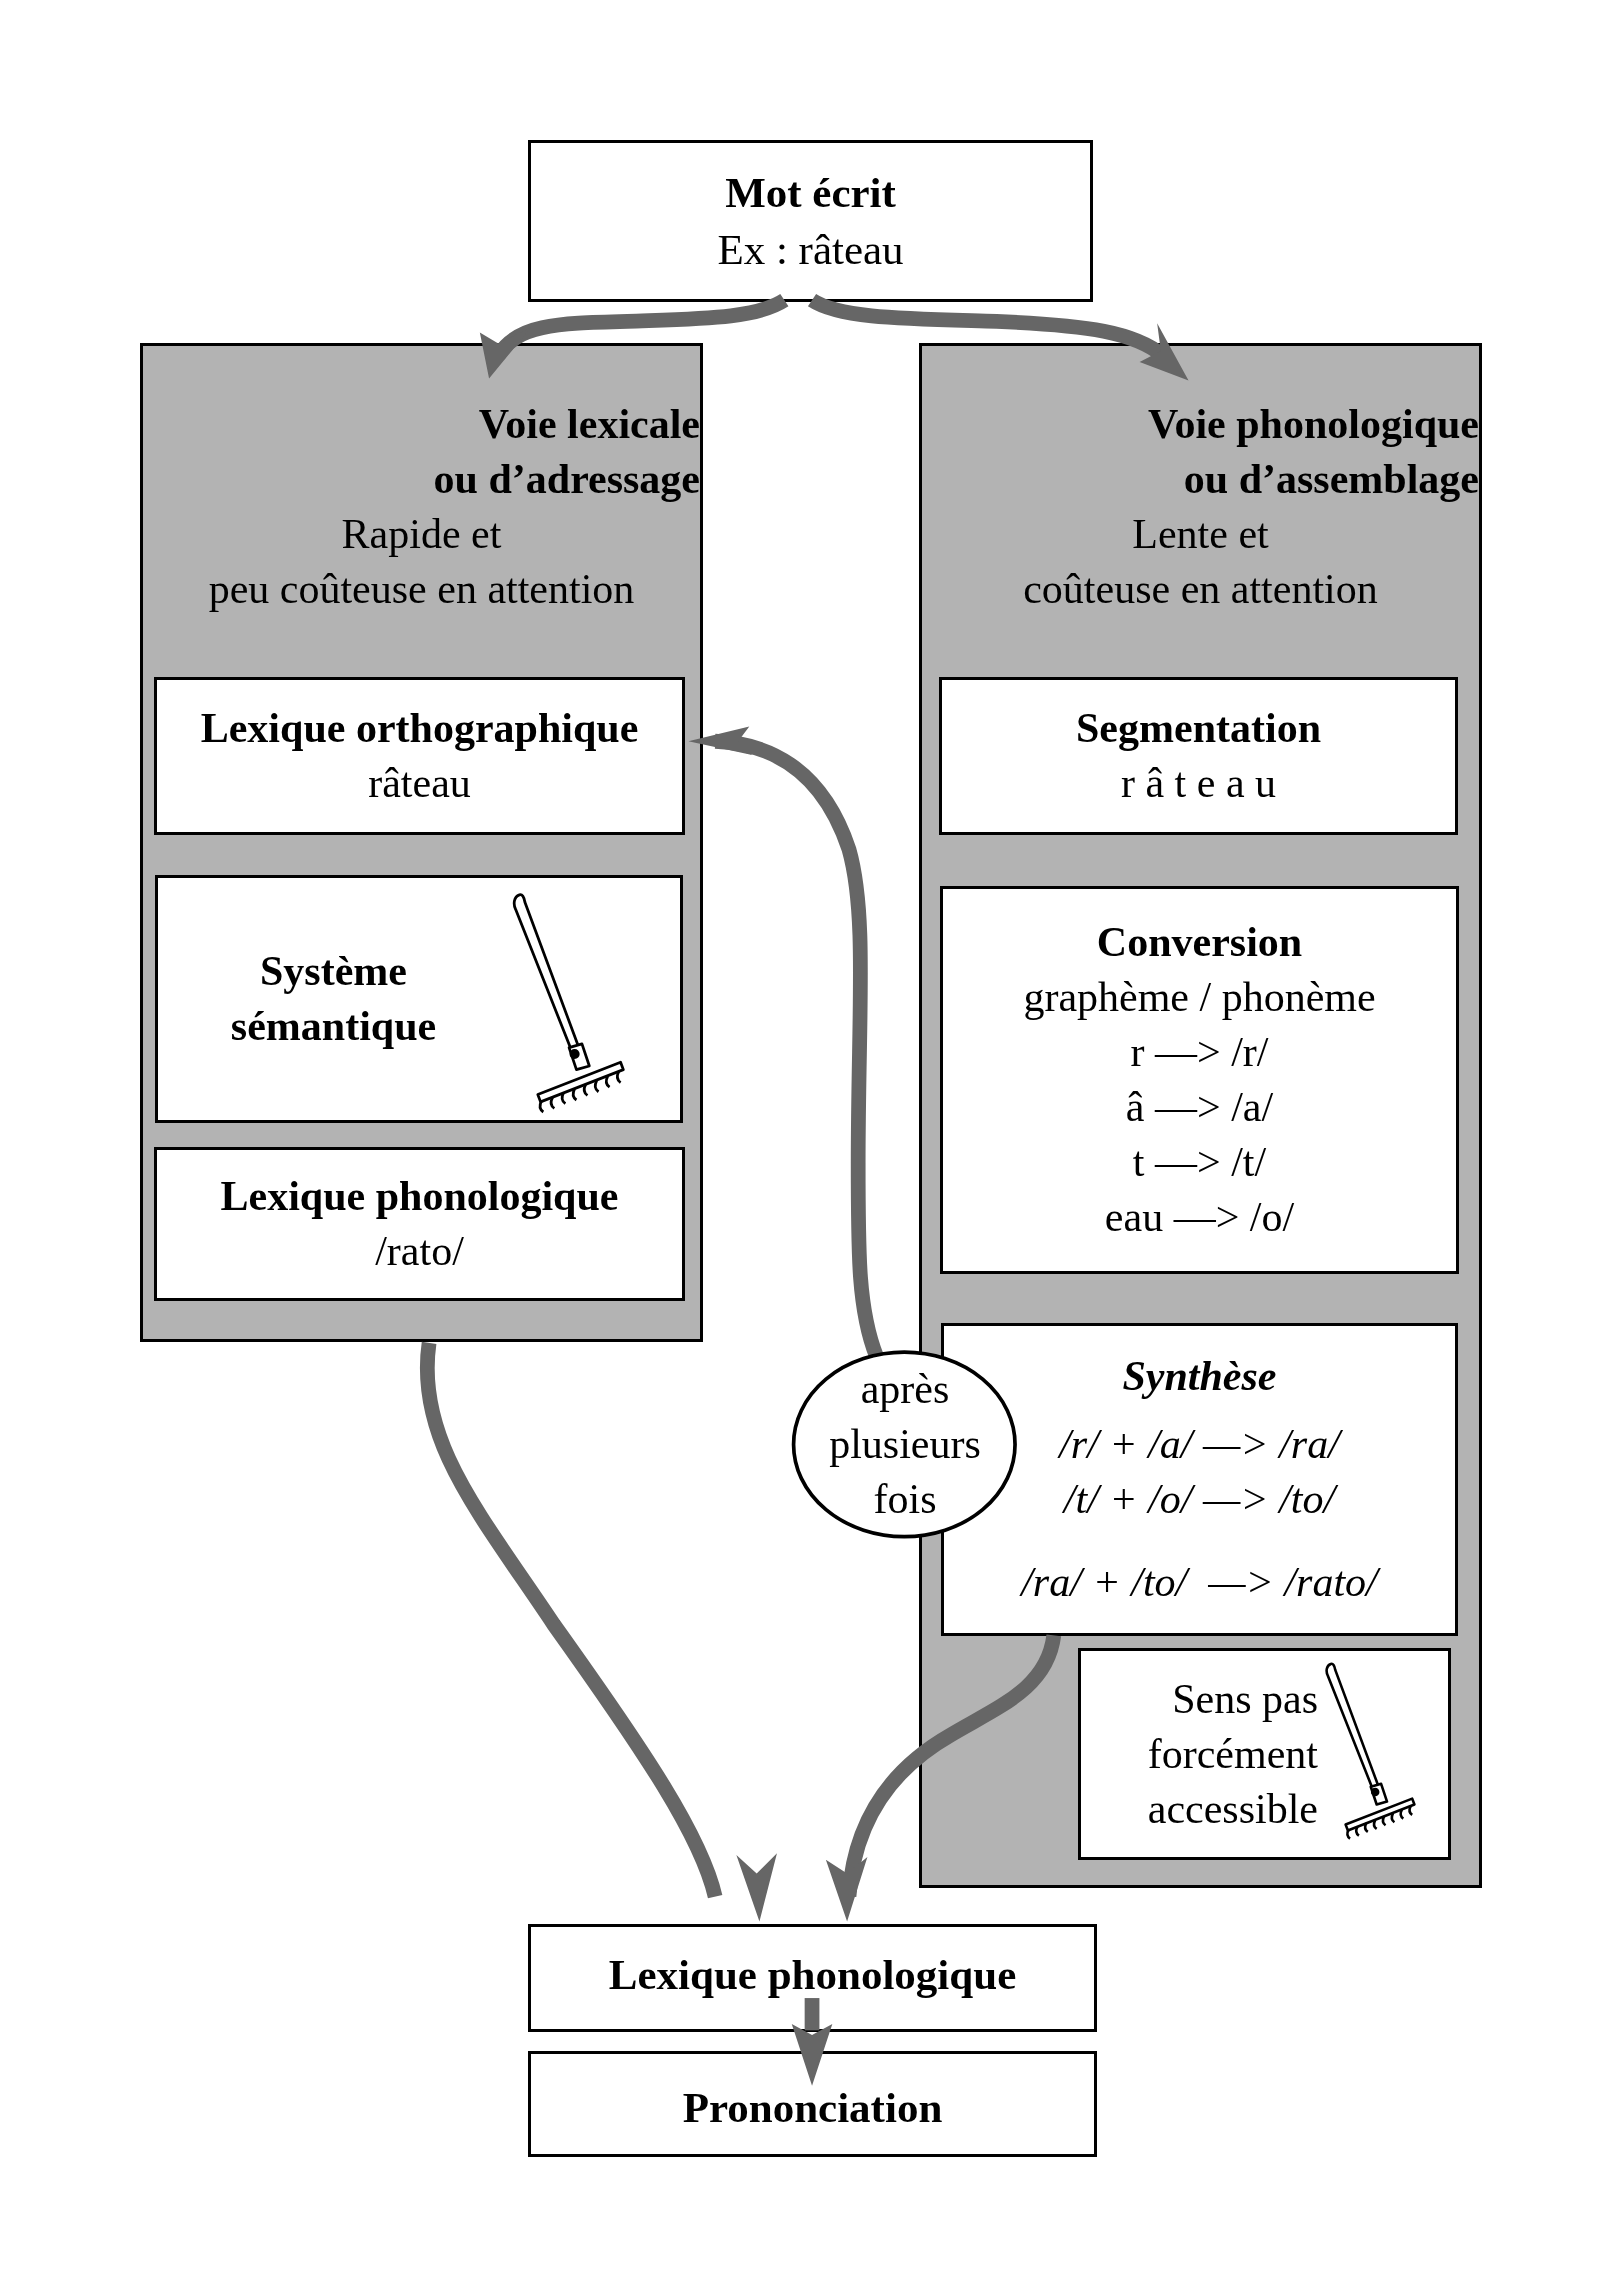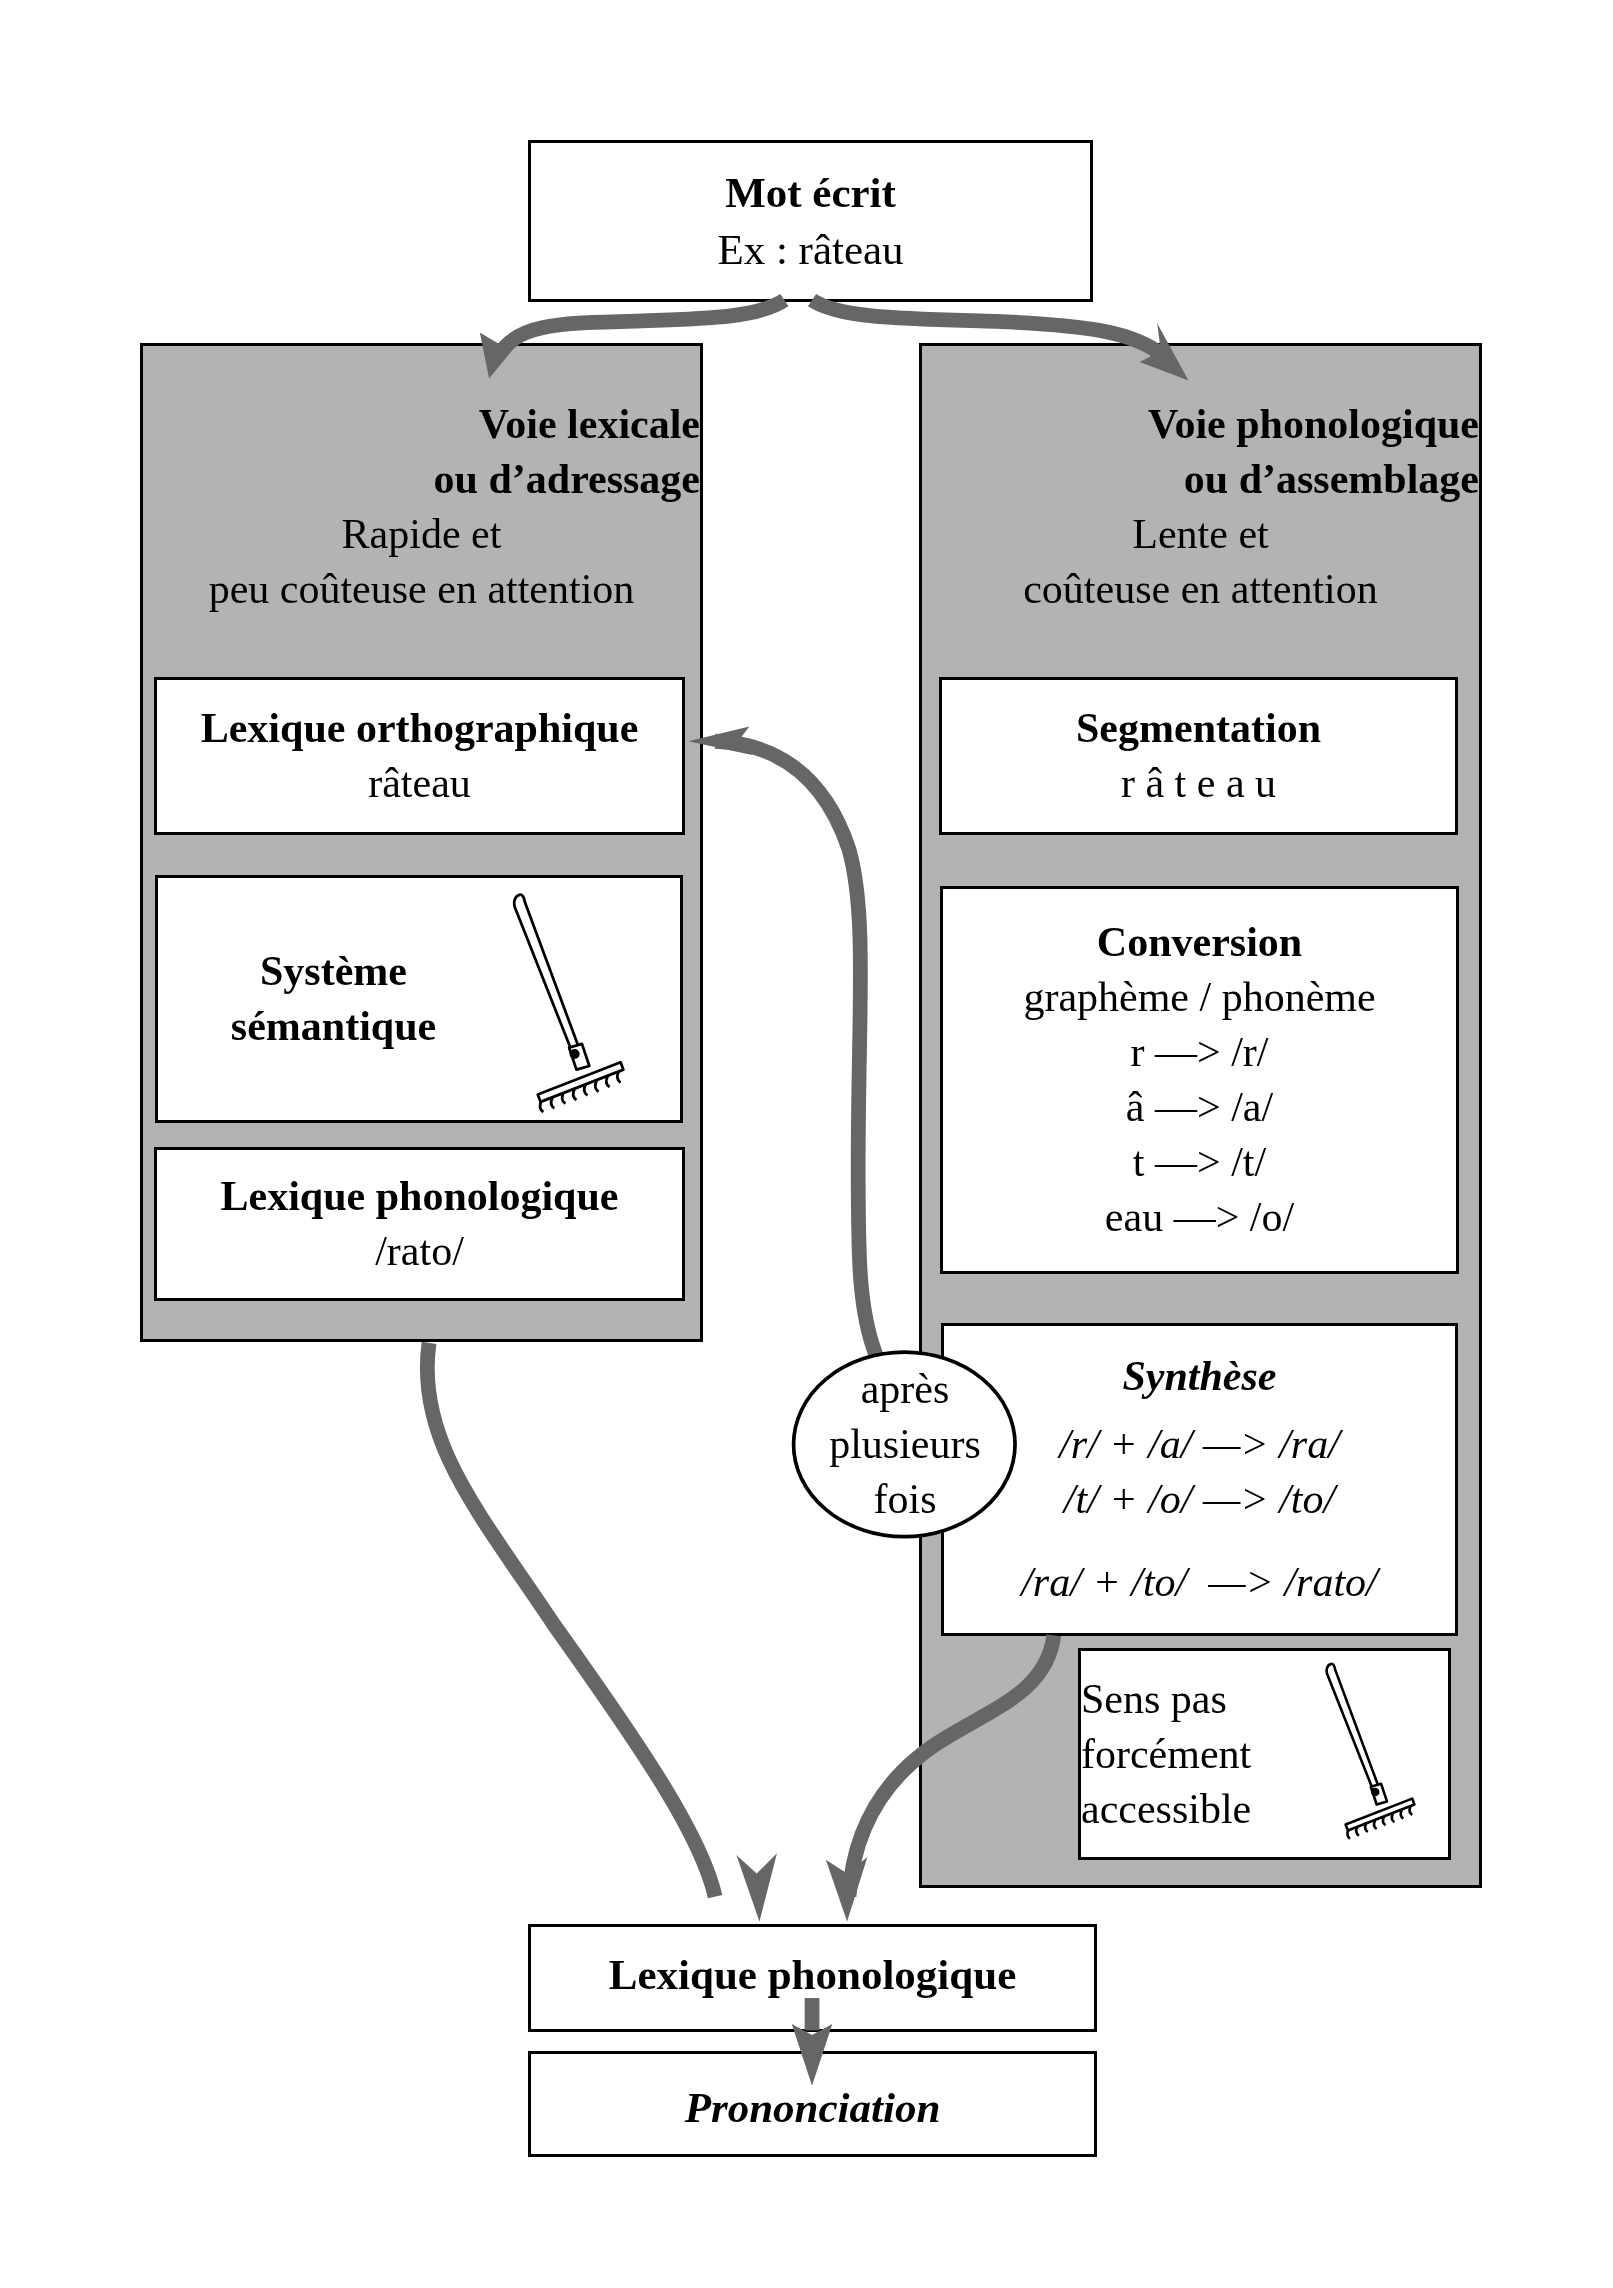--- a/index.html
+++ b/index.html
@@ -12,21 +12,21 @@
     .panel-head { position: absolute; left: 0; right: 0; top: 51px; text-align: center; font-size: 42px; line-height: 55px; }
     .b { font-weight: bold; text-align: right; }
     .t45 { font-size: 42px; line-height: 55px; }
     .t47 { font-size: 43px; line-height: 57px; }
     svg.overlay { position: absolute; left: 0; top: 0; width: 1613px; height: 2289px; pointer-events: none; }
     .ellipse-text { position: absolute; left: 794px; top: 1352px; width: 222px; height: 185px;
                     display: flex; flex-direction: column; align-items: center; justify-content: center;
                     font-size: 42px; line-height: 55px; text-align: center; }
     .rake { position: absolute; }
     .sem-text { position: absolute; left: 37px; top: 50%; transform: translateY(-50%); width: 277px; text-align: center; }
-    .sens-text { position: absolute; left: 0; top: 50%; transform: translateY(-50%); width: 231px; text-align: left; font-size: 42px; line-height: 55px; }
+    .sens-text { position: absolute; left: 6px; top: 50%; transform: translateY(-50%); width: 231px; text-align: right; font-size: 42px; line-height: 55px; }
   </style>
 </head>
 <body>
 
 <div class="box" style="left:528px; top:140px; width:565px; height:162px;">
   <div class="b t47">Mot écrit</div>
   <div class="t47">Ex : râteau</div>
 </div>
 
 <div class="panel" style="left:140px; top:343px; width:563px; height:999px;padding-left:12px;">
@@ -108,21 +108,21 @@
       <path d="M40 225 L130 190 L133 198 L43 233 Z"></path>
       <path d="M44 232 q-4 8 2 12 M56 228 q-4 8 2 12 M68 223 q-4 8 2 12 M80 219 q-4 8 2 12 M92 214 q-4 8 2 12 M104 210 q-4 8 2 12 M116 205 q-4 8 2 12 M128 200 q-4 8 2 12" fill="none"></path>
     </g>
   </svg>
 </div>
 
 <div class="box" style="left:528px; top:1924px; width:569px; height:108px;">
   <div class="b t47" style="margin-top:-7.4px;">Lexique phonologique</div>
 </div>
 <div class="box" style="left:528px; top:2051px; width:569px; height:106px;">
-  <div class="b t47" style="margin-top:7.4px;font-style:italic;">Prononciation</div>
+  <div class="b t47" style="margin-top:7.4px;">Prononciation</div>
 </div>
 
 <svg class="overlay" viewBox="0 0 1748 2480">
   <g fill="none" stroke="#666666" stroke-width="16" stroke-linecap="butt">
 
     <path d="M850 325 C820 345 760 345 680 348 C600 350 560 352 540 385"></path>
     <path d="M880 325 C910 345 980 345 1080 348 C1180 352 1230 360 1260 385"></path>
 
     <path d="M950 1470 C930 1420 930 1360 930 1260 C930 1100 940 990 920 920 C890 830 830 805 775 803"></path>
 

